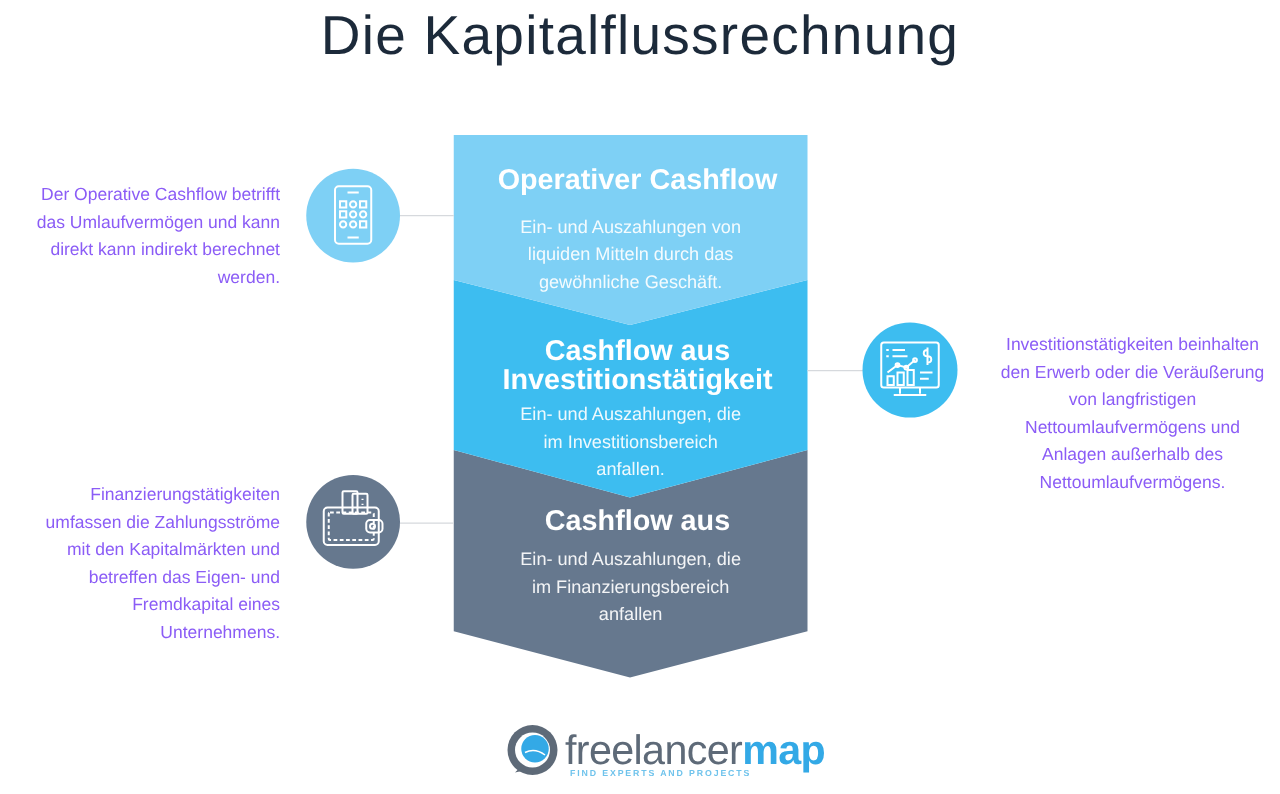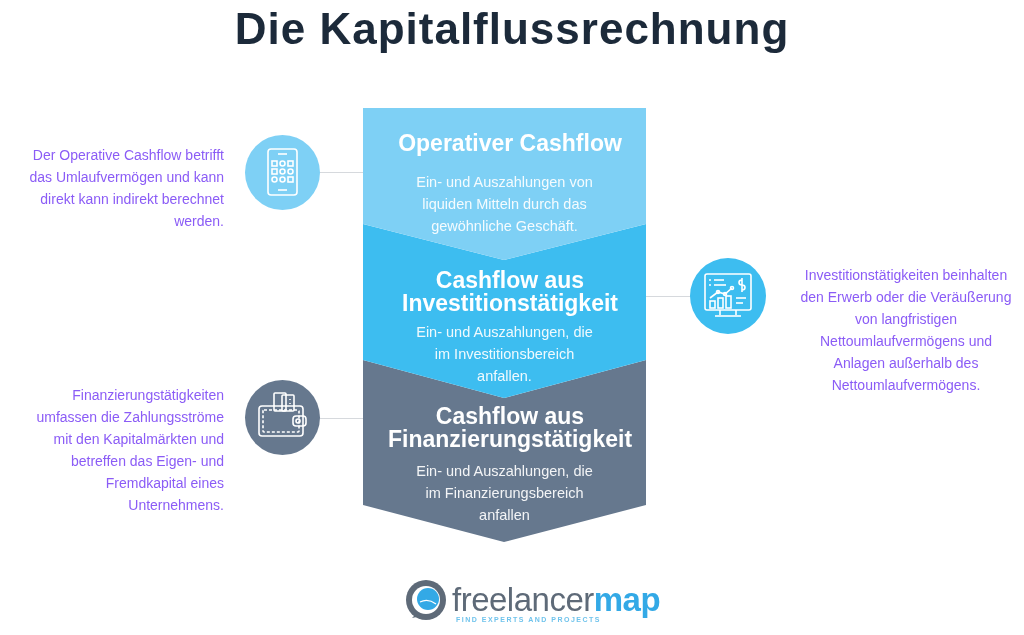--- a/index.html
+++ b/index.html
@@ -1,19 +1,19 @@
 <!DOCTYPE html>
 <html><head>
 <meta charset="utf-8">
 <style>
   html, body { margin:0; padding:0; }
   body { width:1024px; height:635px; background:#ffffff; position:relative; overflow:hidden;
          font-family:"Liberation Sans", "DejaVu Sans", sans-serif; color:#2b2f36; }
   .title { position:absolute; left:0; top:4px; width:1024px; text-align:center;
-           font-size:44px; font-weight:700; color:#1c2a3a; letter-spacing:1px; }
+           font-size:44px; font-weight:400; color:#1c2a3a; letter-spacing:1px; }
   svg.flow { position:absolute; left:0; top:0; }
   .block-text { position:absolute; left:363px; width:283px; text-align:center; color:#fff; }
   .block-title { font-weight:700; font-size:23px; line-height:23px;margin-left:11px; }
   .block-desc { font-size:14.5px; line-height:22px; opacity:0.92; margin-top:6px; }
   .side { position:absolute; font-size:14px; line-height:22px; color:#8b5cf6; }
   .side.left { text-align:right; }
   .side.right { text-align:center; }
   .icon-circle { position:absolute; border-radius:50%; }
   .conn { position:absolute; height:1px; background:#d6d9dd; }
   .logo { position:absolute; left:404px; top:578px; width:220px; height:50px; }
@@ -53,21 +53,20 @@
   <div class="block-desc">
     <div>Ein- und Auszahlungen, die</div>
     <div>im Investitionsbereich</div>
     <div>anfallen.</div>
   </div>
 </div>
 
 <div class="block-text" style="top:405px;">
   <div class="block-title">
     <div>Cashflow aus</div>
-    <div>Finanzierungstätigkeit</div>
   </div>
   <div class="block-desc" style="margin-top:9px;">
     <div>Ein- und Auszahlungen, die</div>
     <div>im Finanzierungsbereich</div>
     <div>anfallen</div>
   </div>
 </div>
 
 <div class="conn" style="left:318px; top:172px; width:45px;"></div>
 <div class="conn" style="left:646px; top:296px; width:46px;"></div>

